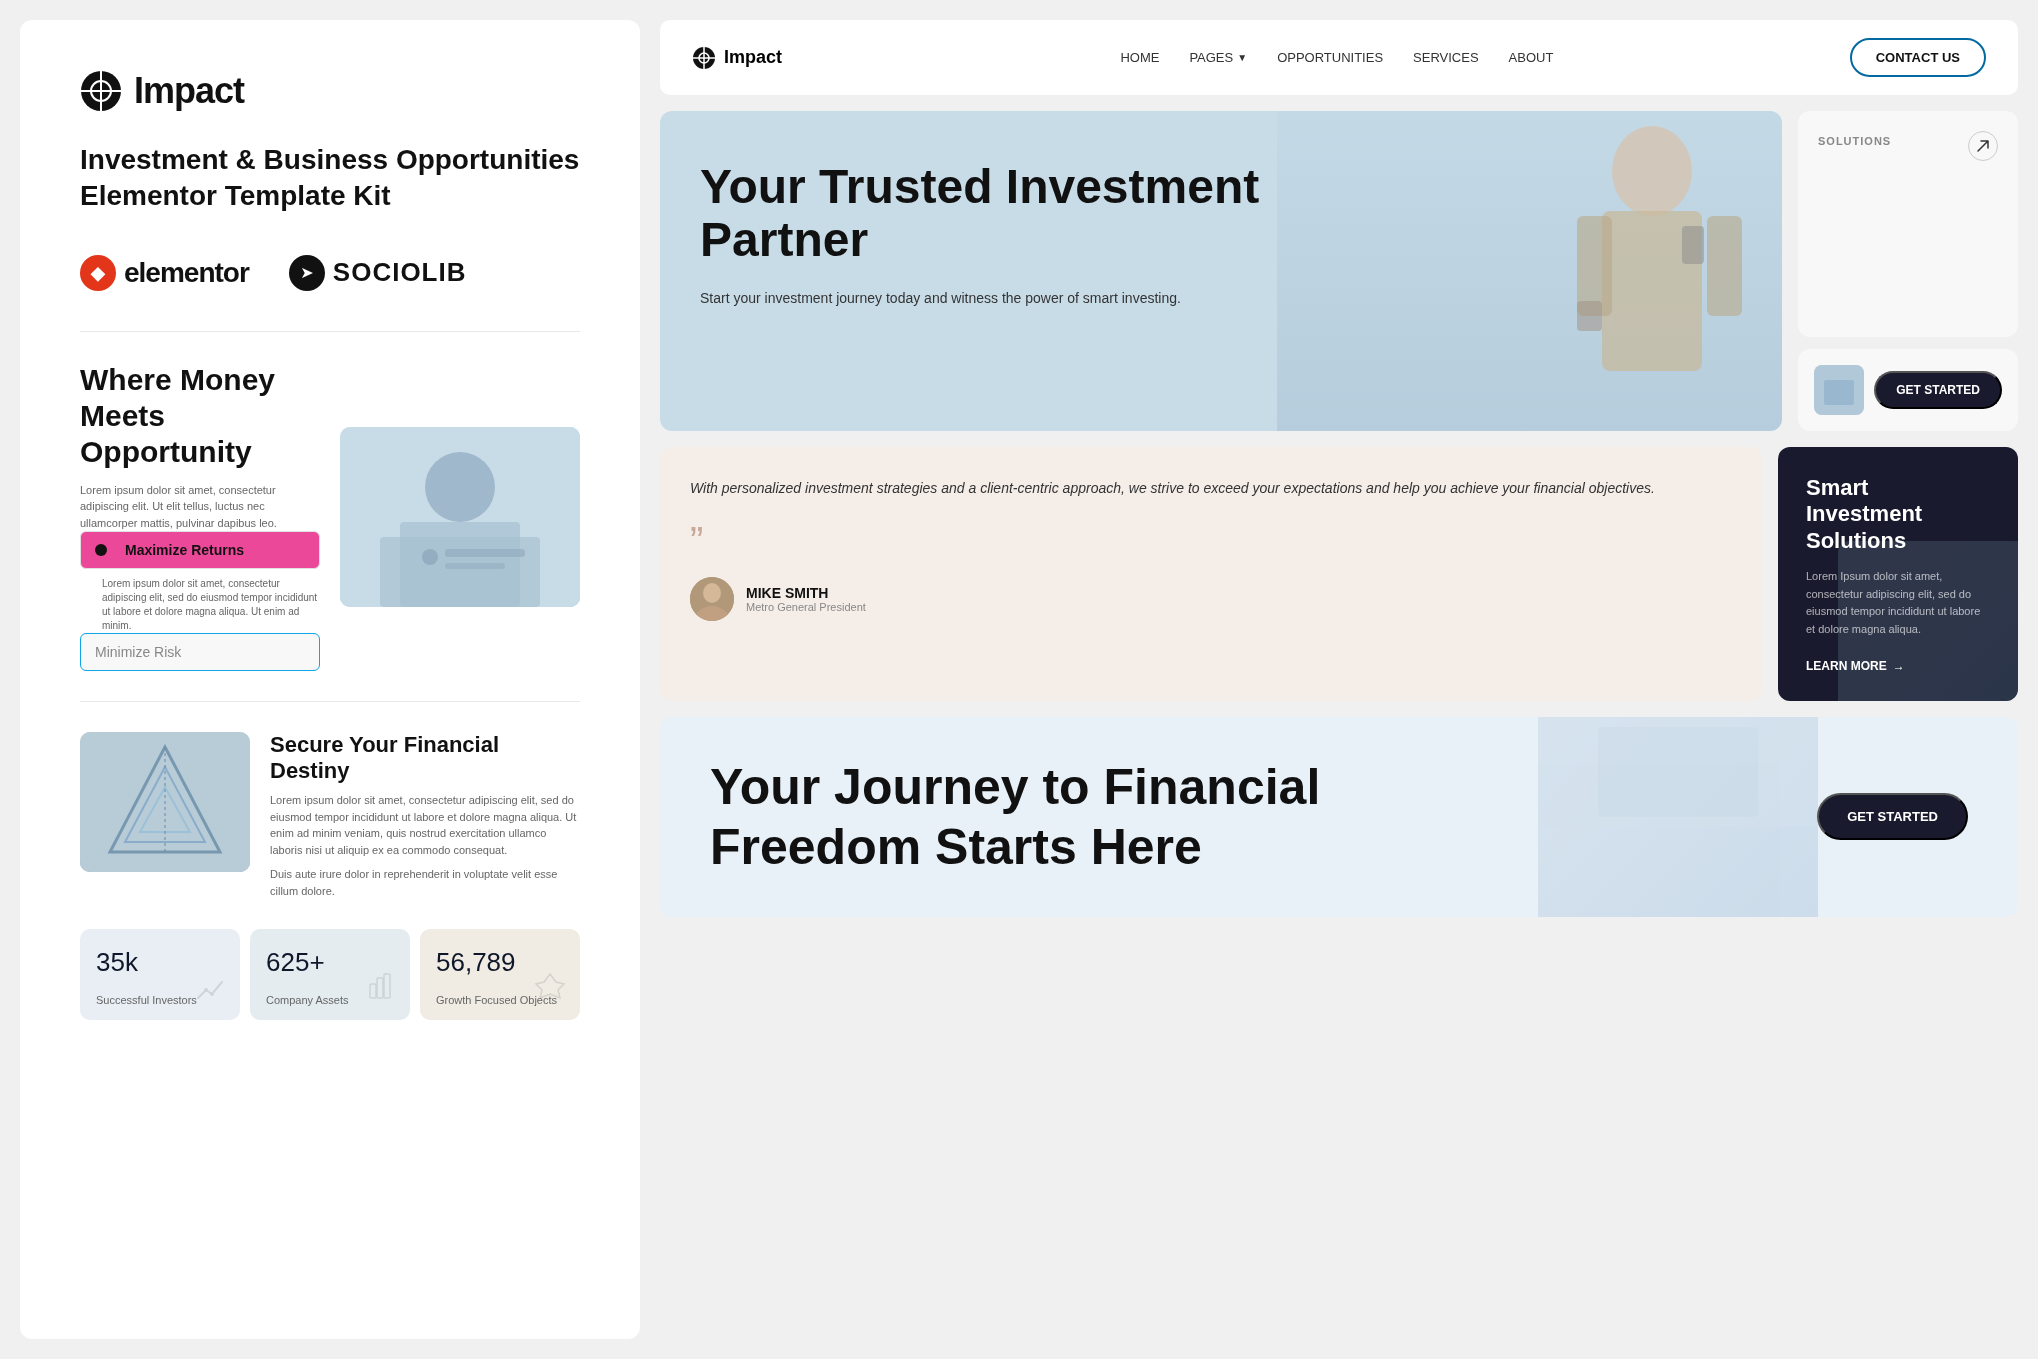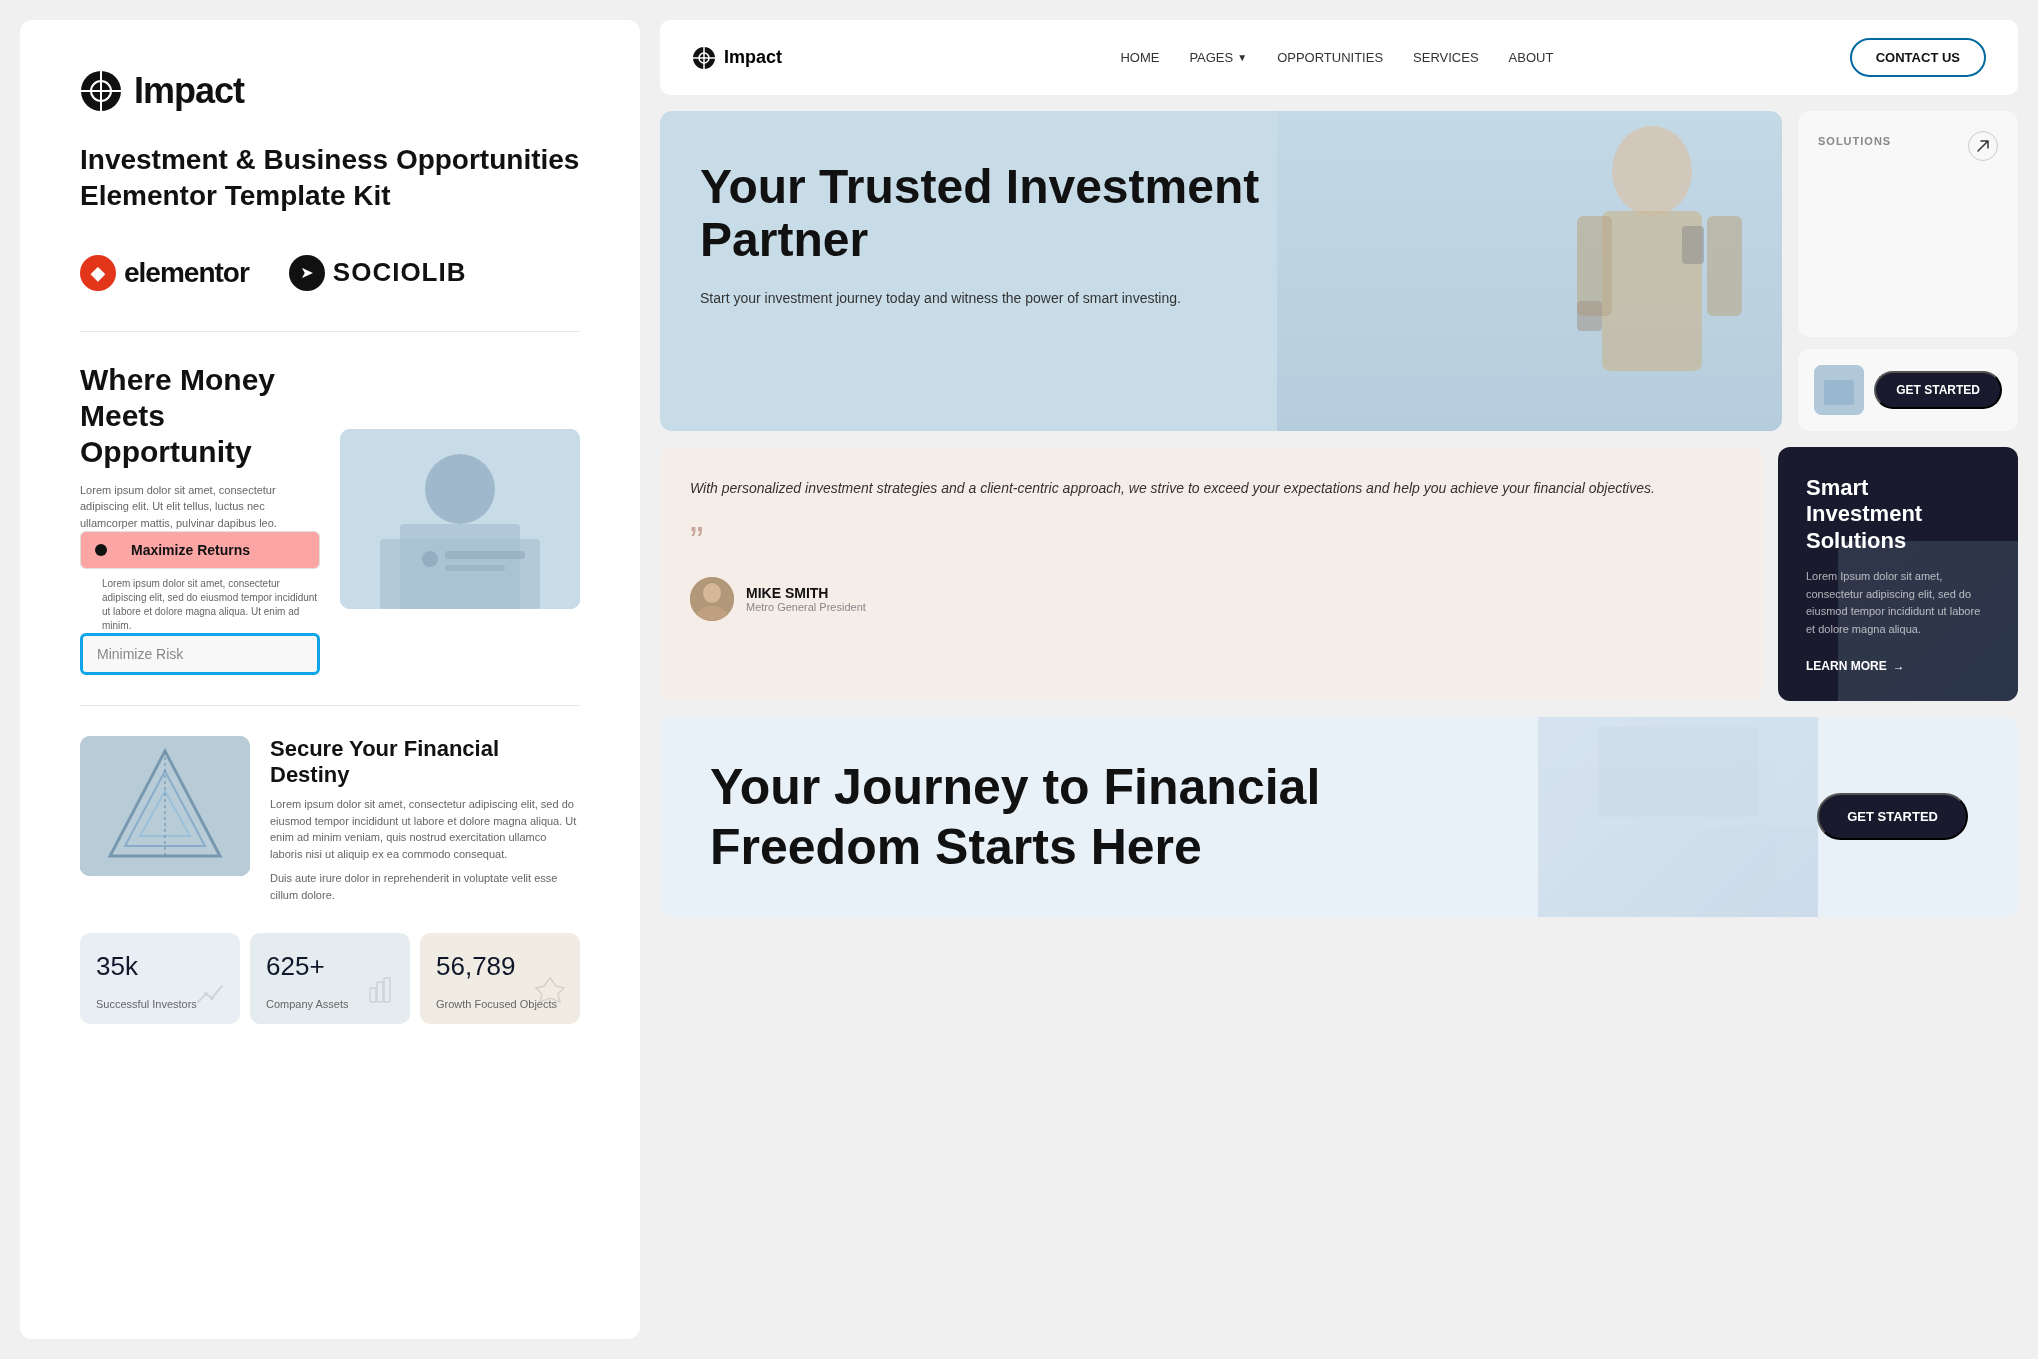--- a/index.html
+++ b/index.html
@@ -124,22 +124,22 @@
       margin-bottom: 12px;
     }
     .opportunity-desc {
       font-size: 11px;
       color: #666;
       line-height: 1.5;
     }
     .feature-item-active {
       display: flex;
       align-items: center;
-      gap: 24px;
-      background: #fca5a5;
+      gap: 18px;
+      background: #ec4899;
       border: 1px solid #e0e0e0;
       border-radius: 6px;
       padding: 10px 14px;
       margin-bottom: 8px;
     }
     .feature-dot {
       width: 12px;
       height: 12px;
       background: #111;
       border-radius: 50%;
@@ -151,21 +151,21 @@
     }
     .feature-desc {
       font-size: 10px;
       color: #666;
       margin-top: 4px;
       margin-left: 22px;
       line-height: 1.4;
     }
     .feature-item-inactive {
       background: #f8f8f8;
-      border: 3px solid #0ea5e9;
+      border: 1px solid #0ea5e9;
       border-radius: 6px;
       padding: 10px 14px;
       font-size: 14px;
       color: #888;
     }
     .opportunity-image {
       width: 240px;
       height: 180px;
       border-radius: 10px;
       overflow: hidden;

